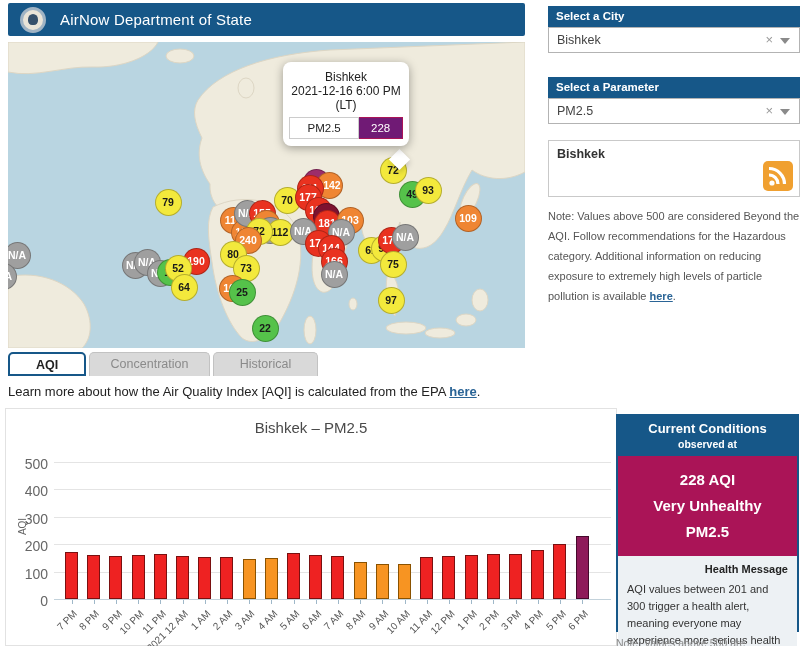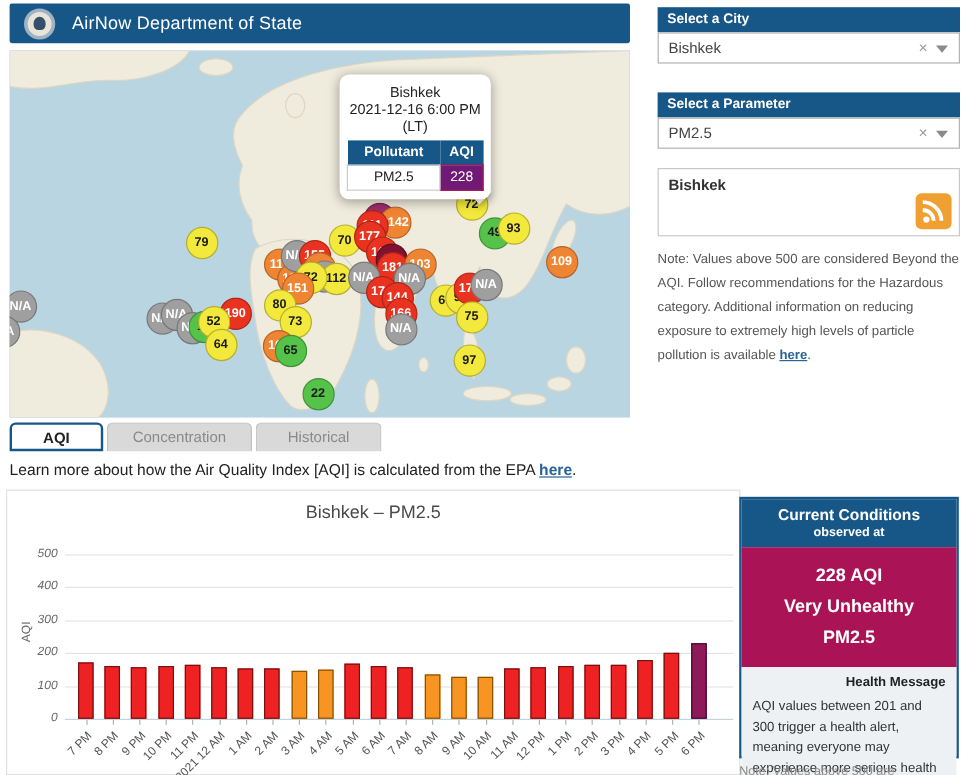--- a/index.html
+++ b/index.html
@@ -63,21 +63,21 @@
   #tab-hist { left:213px; width:105px; background:#d9d9d9; border:1px solid #c2c2c2;
               border-bottom:none; color:#8a8a8a; }
   #learn-more { left:8px; top:384px; font-size:13px; color:#222; }
 
   
   #chart-card { left:5px; top:408px; width:612px; height:238px; background:#fff;
                 border:1px solid #e2e2e2; }
   #chart-title { position:absolute; left:0; top:10px; width:100%; text-align:center;
                  font-size:15px; color:#4a4a4a; }
   .gridline { position:absolute; left:48px; width:557px; height:1px; background:#e4e4e4; }
-  .ytick { position:absolute; width:34px; text-align:right; font-size:10px; color:#666;font-style:italic; }
+  .ytick { position:absolute; width:34px; text-align:right; font-size:14px; color:#666; }
   #ylab { position:absolute; left:8px; top:112px; font-size:10px; color:#666;
           transform:rotate(-90deg); }
   .bar { position:absolute; border-style:solid; border-width:1px; }
   .xtickmark { position:absolute; width:1px; height:4px; background:#9fb8c9; }
   #baseline { position:absolute; left:48px; width:557px; height:1px; background:#c3d2db; }
   .xlab { position:absolute; font-size:10px; color:#555; white-space:nowrap;
           transform:rotate(-45deg); transform-origin:100% 0; }
 
   
   #cond-panel { left:616px; top:414px; width:183px; height:218px; border:2px solid #165788;
@@ -128,32 +128,32 @@
       <div class="marker" style="left: 146.5px; top: 146.5px; background: rgb(243, 233, 60); color: rgb(26, 26, 26);">79</div>
       <div class="marker" style="left: 211.5px; top: 164.5px; background: rgb(239, 133, 51); color: rgb(255, 255, 255);">111</div>
       <div class="marker" style="left: 222.5px; top: 176.5px; background: rgb(239, 133, 51); color: rgb(255, 255, 255);">122</div>
       <div class="marker" style="left: 225.5px; top: 157.5px; background: rgb(159, 159, 159); color: rgb(255, 255, 255);">N/A</div>
       <div class="marker" style="left: 240.5px; top: 157.5px; background: rgb(233, 50, 31); color: rgb(255, 255, 255);">155</div>
       <div class="marker" style="left: 244.5px; top: 167.5px; background: rgb(239, 133, 51); color: rgb(255, 255, 255);">106</div>
       <div class="marker" style="left: 248.5px; top: 174.5px; background: rgb(159, 159, 159); color: rgb(255, 255, 255);">N/A</div>
       <div class="marker" style="left: 258.5px; top: 176.5px; background: rgb(243, 233, 60); color: rgb(26, 26, 26);">112</div>
       <div class="marker" style="left: 237.5px; top: 175.5px; background: rgb(243, 233, 60); color: rgb(26, 26, 26);">72</div>
       <div class="marker" style="left: 265.5px; top: 144.5px; background: rgb(243, 233, 60); color: rgb(26, 26, 26);">70</div>
-      <div class="marker" style="left: 226.5px; top: 184.5px; background: rgb(239, 133, 51); color: rgb(255, 255, 255);">151</div>
+      <div class="marker" style="left: 226.5px; top: 184.5px; background: rgb(239, 133, 51); color: rgb(255, 255, 255);">240</div>
       <div class="marker" style="left: 211.5px; top: 198.5px; background: rgb(243, 233, 60); color: rgb(26, 26, 26);">80</div>
       <div class="marker" style="left: 224.5px; top: 212.5px; background: rgb(243, 233, 60); color: rgb(26, 26, 26);">73</div>
       <div class="marker" style="left: 174.5px; top: 205.5px; background: rgb(233, 50, 31); color: rgb(255, 255, 255);">190</div>
       <div class="marker" style="left: 113.5px; top: 209.5px; background: rgb(159, 159, 159); color: rgb(255, 255, 255);">N/A</div>
       <div class="marker" style="left: 125.5px; top: 206.5px; background: rgb(159, 159, 159); color: rgb(255, 255, 255);">N/A</div>
       <div class="marker" style="left: 138.5px; top: 217.5px; background: rgb(159, 159, 159); color: rgb(255, 255, 255);">N/A</div>
       <div class="marker" style="left: 148.5px; top: 216.5px; background: rgb(85, 194, 74); color: rgb(26, 26, 26);">10</div>
       <div class="marker" style="left: 156.5px; top: 212.5px; background: rgb(243, 233, 60); color: rgb(26, 26, 26);">52</div>
       <div class="marker" style="left: 162.5px; top: 231.5px; background: rgb(243, 233, 60); color: rgb(26, 26, 26);">64</div>
       <div class="marker" style="left: 210.5px; top: 232.5px; background: rgb(239, 133, 51); color: rgb(255, 255, 255);">103</div>
-      <div class="marker" style="left: 220.5px; top: 236.5px; background: rgb(85, 194, 74); color: rgb(26, 26, 26);">65</div>
+      <div class="marker" style="left: 220.5px; top: 236.5px; background: rgb(85, 194, 74); color: rgb(26, 26, 26);">25</div>
       <div class="marker" style="left: 243.5px; top: 272.5px; background: rgb(85, 194, 74); color: rgb(26, 26, 26);">22</div>
       <div class="marker" style="left: 294.5px; top: 126.5px; background: rgb(156, 45, 106); color: rgb(255, 255, 255);">214</div>
       <div class="marker" style="left: 307.5px; top: 129.5px; background: rgb(239, 133, 51); color: rgb(255, 255, 255);">2142</div>
       <div class="marker" style="left: 288.5px; top: 132.5px; background: rgb(233, 50, 31); color: rgb(255, 255, 255);">111</div>
       <div class="marker" style="left: 286.5px; top: 141.5px; background: rgb(233, 50, 31); color: rgb(255, 255, 255);">177</div>
       <div class="marker" style="left: 296.5px; top: 154.5px; background: rgb(233, 50, 31); color: rgb(255, 255, 255);">163</div>
       <div class="marker" style="left: 304.5px; top: 160.5px; background: rgb(126, 18, 48); color: rgb(255, 255, 255);">404</div>
       <div class="marker" style="left: 305.5px; top: 167.5px; background: rgb(233, 50, 31); color: rgb(255, 255, 255);">181</div>
       <div class="marker" style="left: 328.5px; top: 164.5px; background: rgb(239, 133, 51); color: rgb(255, 255, 255);">103</div>
       <div class="marker" style="left: 319.5px; top: 176.5px; background: rgb(159, 159, 159); color: rgb(255, 255, 255);">N/A</div>
@@ -174,24 +174,20 @@
       <div class="marker" style="left: 402.5px; top: 162.5px; background: rgb(239, 133, 51); color: rgb(255, 255, 255); margin-left: 44px;">109</div>
     </div>
 
   <div class="abs" id="popup-tail"></div>
   <div class="abs" id="map-popup">
     <div class="city">Bishkek</div>
     <div class="dt">2021-12-16 6:00 PM</div>
     <div class="dt">(LT)</div>
     <table>
       <tbody>
-          <tr>
-        <th>Pollutant</th>
-        <th>AQI</th>
-      </tr>
       <tr>
         <td>PM2.5</td>
         <td class="aqi-val">228</td>
       </tr>
     </tbody>
       </table>
   </div>
 </div>
 
 <div class="abs side-head" style="top:6px">Select a City</div>

